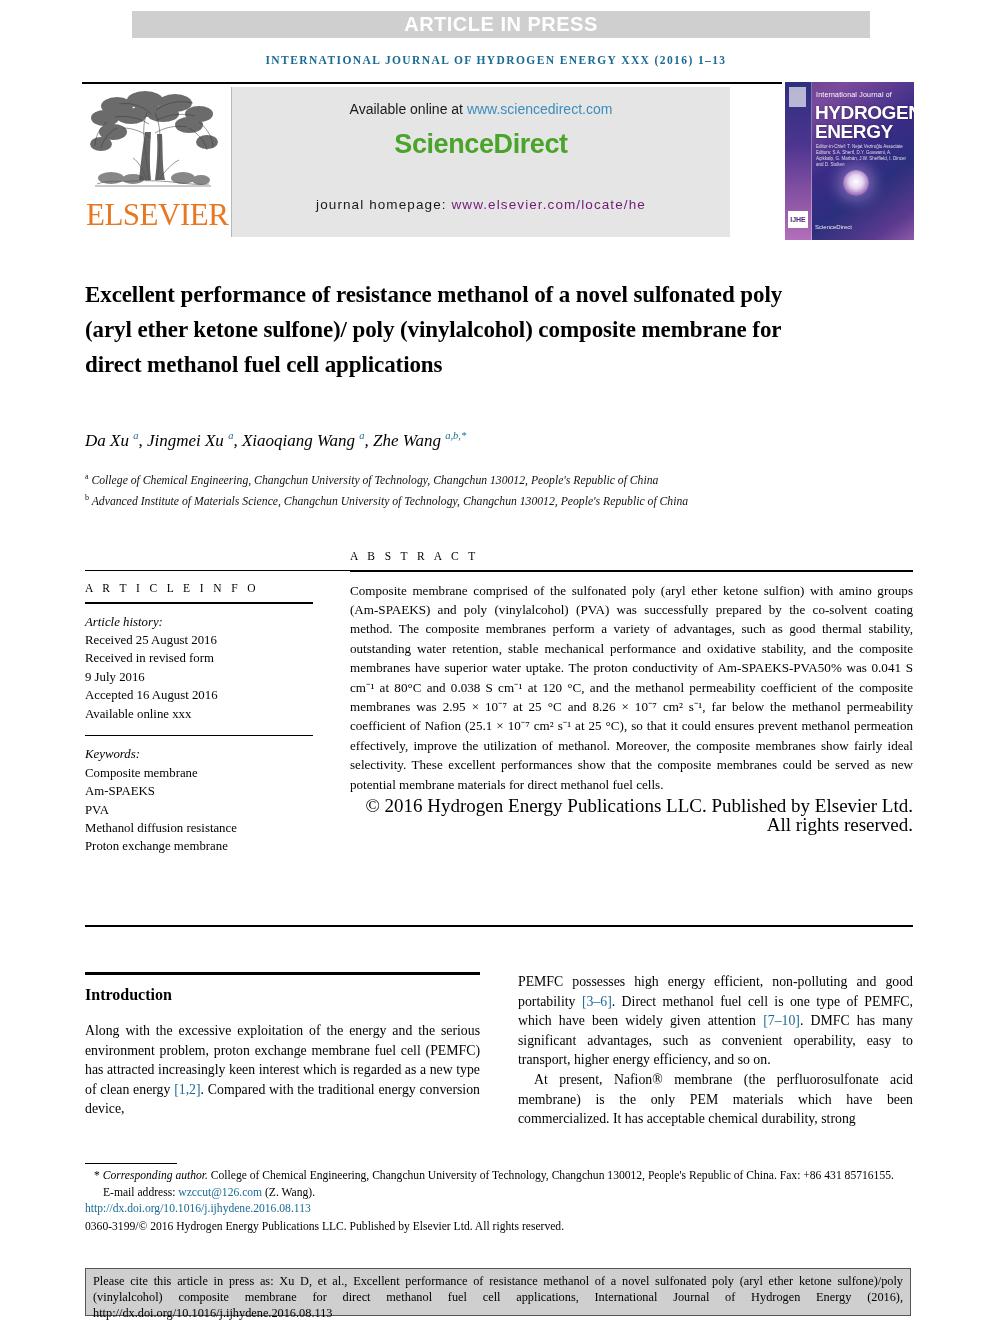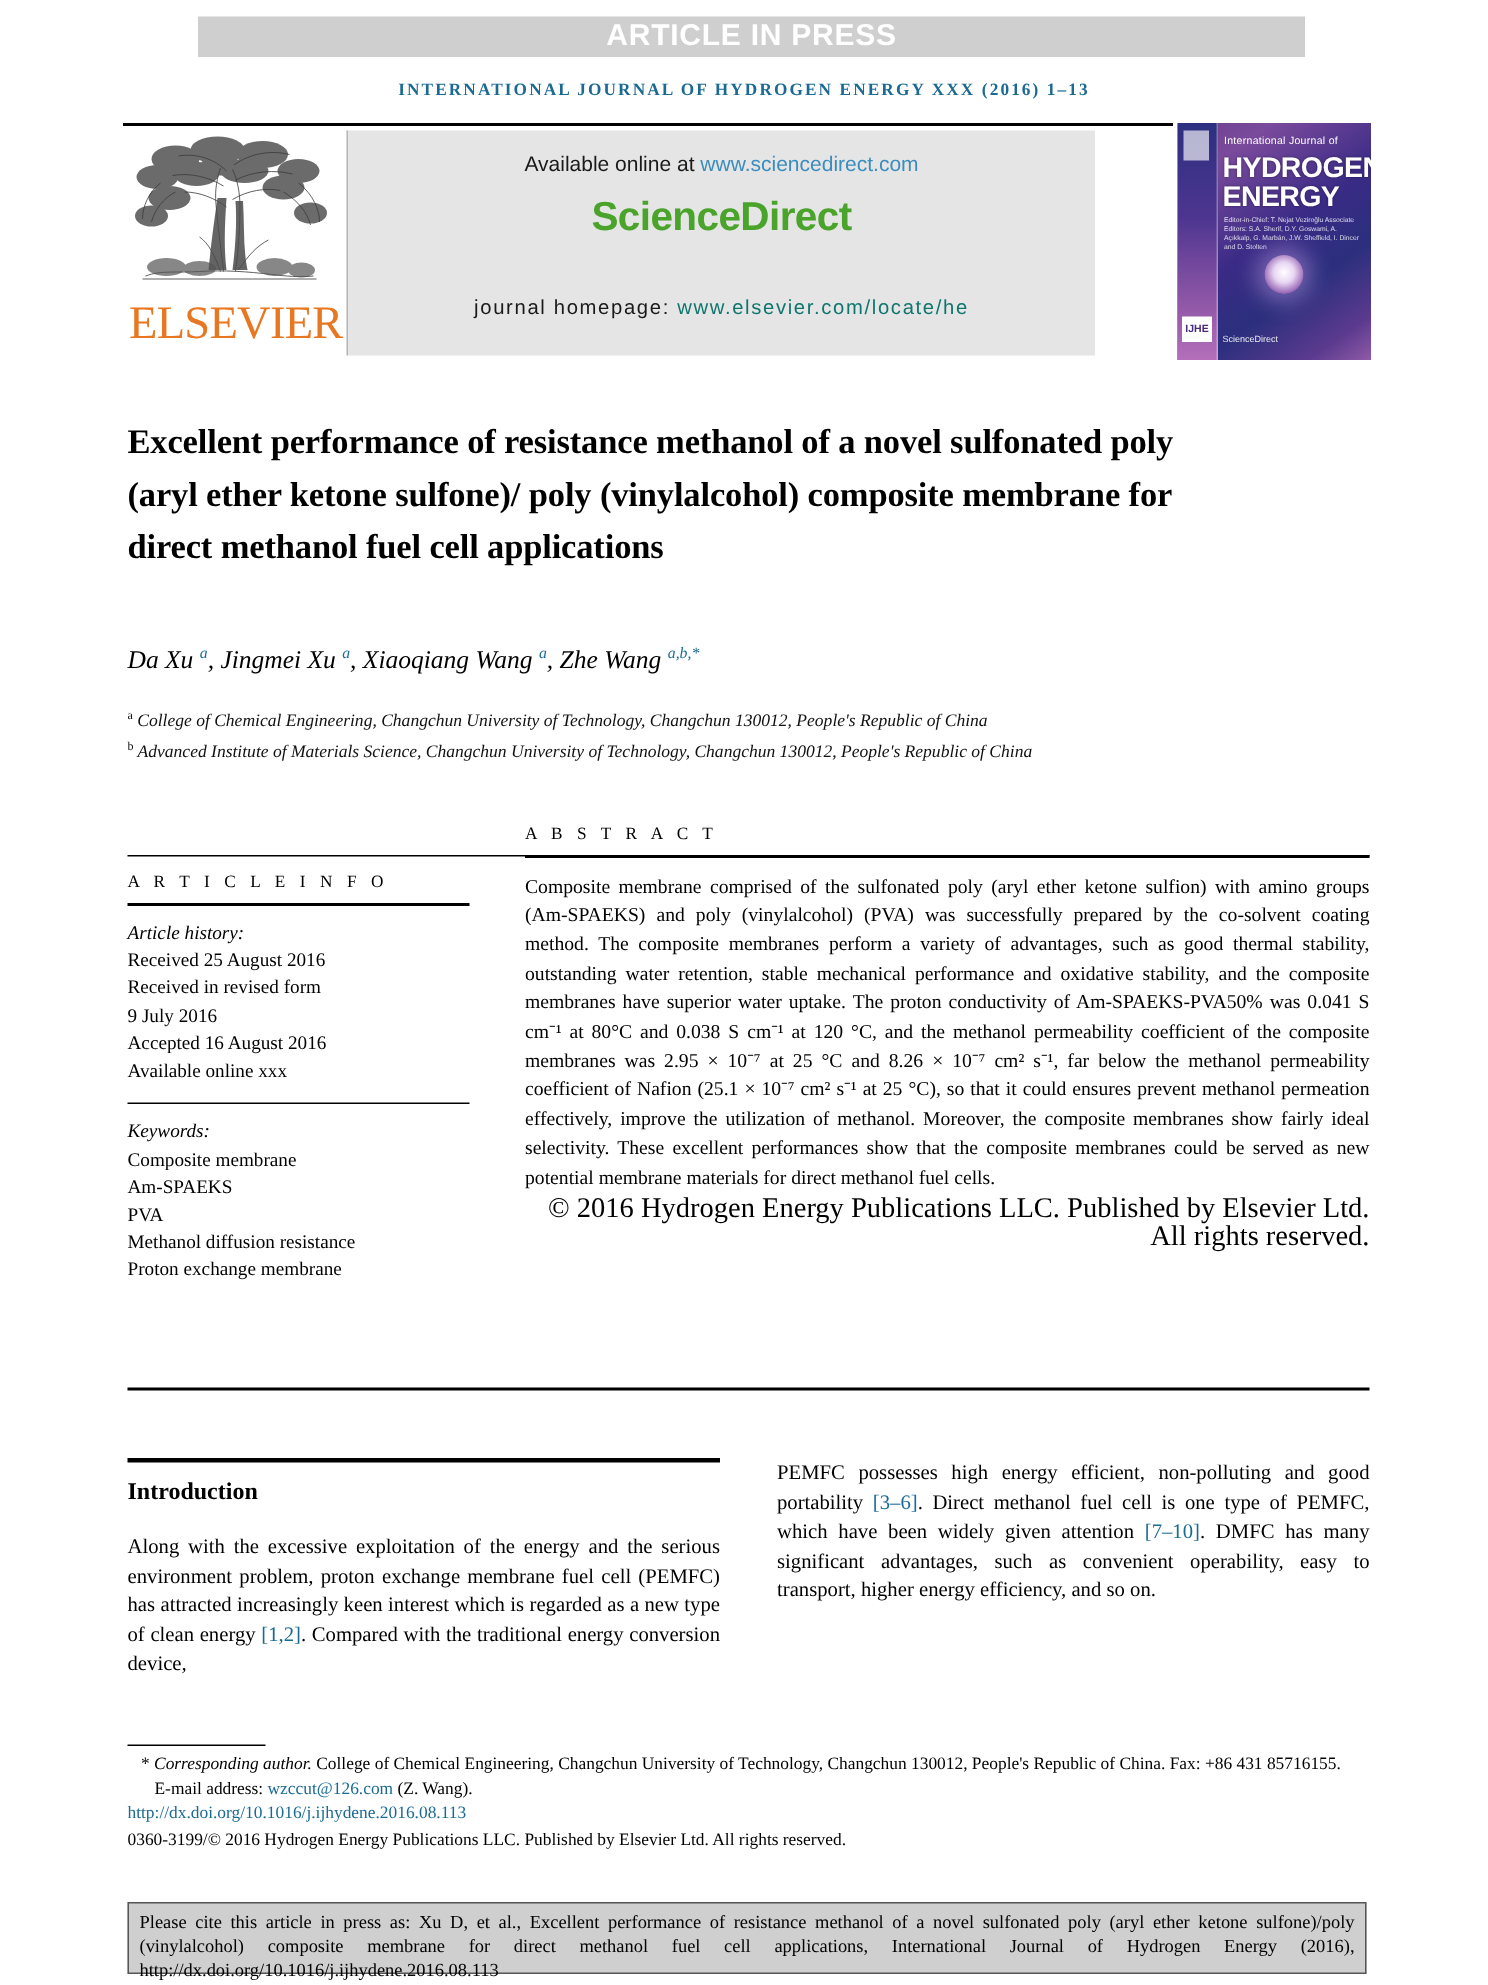--- a/index.html
+++ b/index.html
@@ -124,21 +124,21 @@
   .sd-home {
     position: absolute;
     left: 0; top: 110px;
     width: 498px;
     text-align: center;
     font-family: "Liberation Sans", sans-serif;
     font-size: 13.5px;
     letter-spacing: 1.1px;
     color: #1a1a1a;
   }
-  .sd-home .lnk { color: #0f766e; }
+  .sd-home .lnk { color: #701a75; }
 
   
   .cover {
     position: absolute;
     left: 703px; top: -4px;
     width: 129px;
     height: 158px;
     background: linear-gradient(145deg,#6d3d8c 0%, #7a4a9c 18%, #3a2b86 48%, #2b2f7d 68%, #5b3a8e 88%, #8f5aa8 100%);
     overflow: hidden;
   }
@@ -521,20 +521,21 @@
     <div class="intro-rule"></div>
     <h2 class="intro-head">Introduction</h2>
     <div class="body-text">
       <p>Along with the excessive exploitation of the energy and the serious environment problem, proton exchange membrane fuel cell (PEMFC) has attracted increasingly keen interest which is regarded as a new type of clean energy <span class="ref">[1,2]</span>. Compared with the traditional energy conversion device,</p>
     </div>
   </div>
 
   <div class="body-col-right">
     <div class="body-text">
       <p>PEMFC possesses high energy efficient, non-polluting and good portability <span class="ref">[3–6]</span>. Direct methanol fuel cell is one type of PEMFC, which have been widely given attention <span class="ref">[7–10]</span>. DMFC has many significant advantages, such as convenient operability, easy to transport, higher energy efficiency, and so on.</p>
+      <p class="indent">At present, Nafion® membrane (the perfluorosulfonate acid membrane) is the only PEM materials which have been commercialized. It has acceptable chemical durability, strong</p>
     </div>
   </div>
 
   <div class="foot-rule"></div>
   <div class="footnotes">
     <div class="fn-corr">* <i>Corresponding author.</i> <span>College of Chemical Engineering, Changchun University of Technology, Changchun 130012, People's Republic of China. Fax: +86 431 85716155.</span></div>
     <div class="fn-mail"><span>E-mail address: </span><span class="lnk">wzccut@126.com</span><span> (Z. Wang).</span></div>
     <div class="doi">http://dx.doi.org/10.1016/j.ijhydene.2016.08.113</div>
     <div class="issn">0360-3199/© 2016 Hydrogen Energy Publications LLC. Published by Elsevier Ltd. All rights reserved.</div>
   </div>

